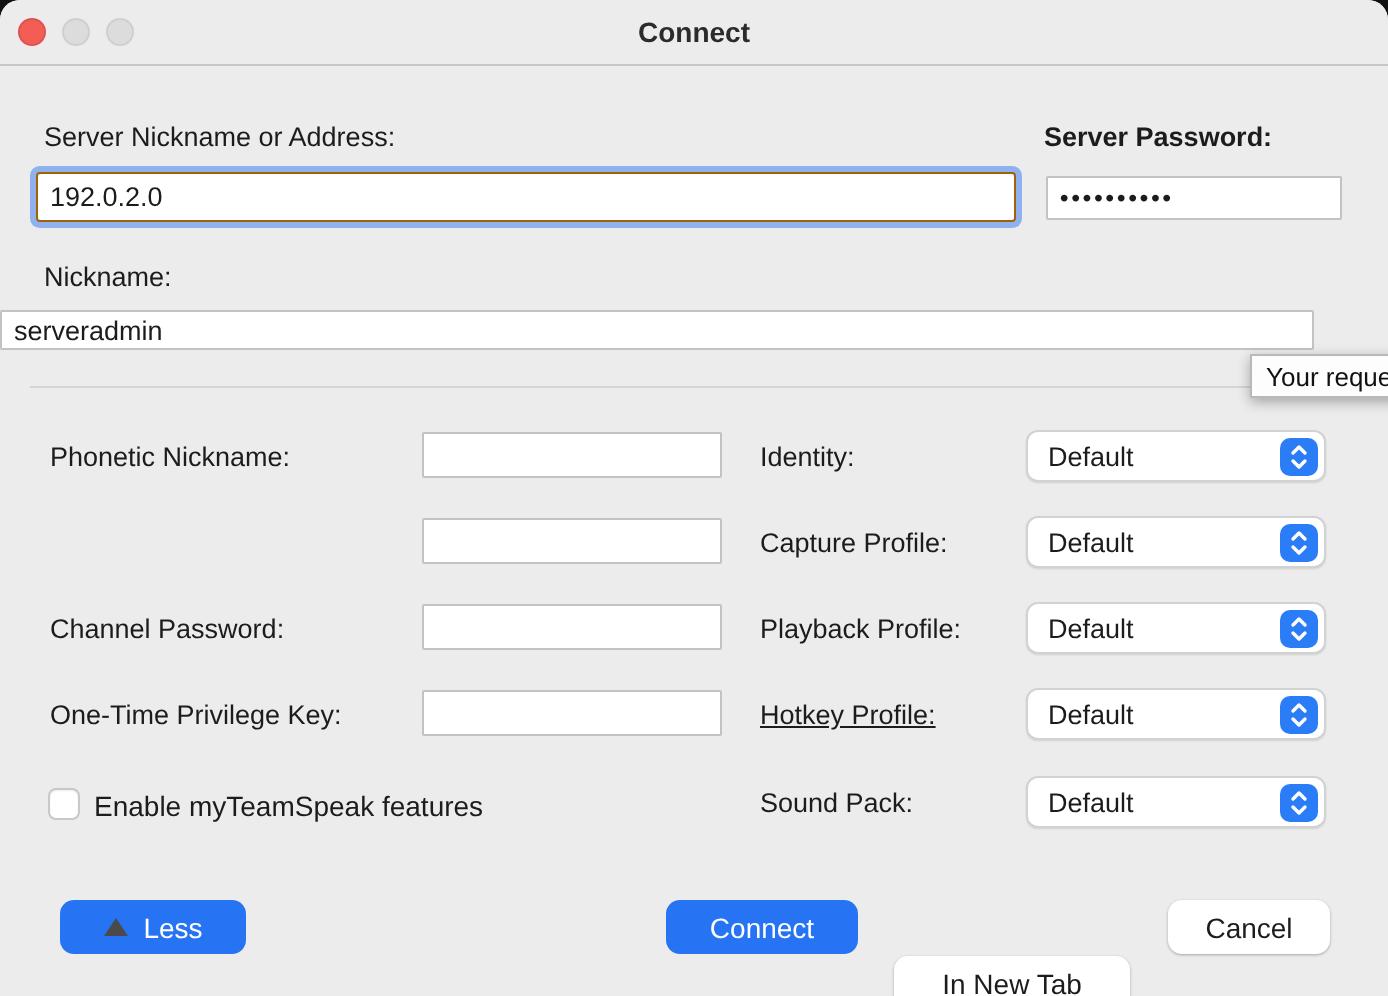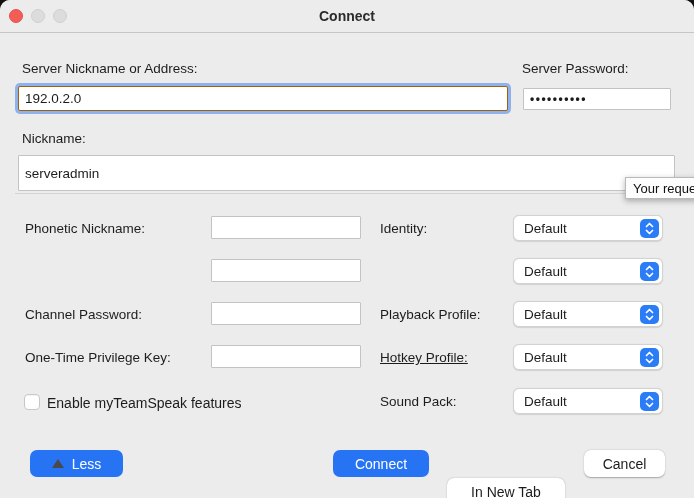--- a/index.html
+++ b/index.html
@@ -77,25 +77,25 @@
   <div class="titlebar">
     <div class="traffic t-red"></div>
     <div class="traffic t-grey1"></div>
     <div class="traffic t-grey2"></div>
     <div class="win-title">Connect</div>
   </div>
 
   <div class="lbl" style="left:22px;top:61px;text-align:center;">Server Nickname or Address:</div>
   <input class="txt txt-focus" style="left: 18px; top: 86px; width: 490px; height: 25px;" type="text" value="192.0.2.0">
 
-  <div class="lbl" style="left:522px;top:61px;">Server Password:</div>
+  <div class="lbl" style="left:522px;top:61px;font-weight:bold;">Server Password:</div>
   <input class="txt pw" style="left: 523px; top: 88px; width: 148px; height: 22px;" type="text" value="••••••••••">
 
   <div class="lbl" style="left:22px;top:131px;">Nickname:</div>
-  <input class="txt" style="left: 18px; top: 155px; width: 657px; height: 36px;" type="text" value="serveradmin">
+  <input class="txt" style="left: 0; top: 155px; width: 657px; height: 20px;" type="text" value="serveradmin">
 
   <div class="tooltip">Your reque</div>
 
   <div class="separator"></div>
 
   <div class="lbl" style="left:25px;top:221px;">Phonetic Nickname:</div>
   <input class="txt" style="left: 211px; top: 216px; width: 150px; height: 23px;" type="text" value="">
 
   <input class="txt" style="left: 211px; top: 259px; width: 150px; height: 23px;" type="text" value="">
 
@@ -112,20 +112,21 @@
   <div class="dropdown" style="left:513px;top:215px;">
     <span class="dd-text">Default</span>
     <span class="dd-stepper">
       <svg width="11" height="15" viewBox="0 0 11 15">
           <path d="M2.5 5.5 L5.5 2.5 L8.5 5.5" stroke="#fff" stroke-width="1.7" fill="none" stroke-linecap="round" stroke-linejoin="round"></path>
           <path d="M2.5 9.5 L5.5 12.5 L8.5 9.5" stroke="#fff" stroke-width="1.7" fill="none" stroke-linecap="round" stroke-linejoin="round"></path>
         </svg>
     </span>
   </div>
 
+  <div class="lbl" style="left:380px;top:264px;">Capture Profile:</div>
   <div class="dropdown" style="left:513px;top:258px;">
     <span class="dd-text">Default</span>
     <span class="dd-stepper">
       <svg width="11" height="15" viewBox="0 0 11 15">
           <path d="M2.5 5.5 L5.5 2.5 L8.5 5.5" stroke="#fff" stroke-width="1.7" fill="none" stroke-linecap="round" stroke-linejoin="round"></path>
           <path d="M2.5 9.5 L5.5 12.5 L8.5 9.5" stroke="#fff" stroke-width="1.7" fill="none" stroke-linecap="round" stroke-linejoin="round"></path>
         </svg>
     </span>
   </div>
 

